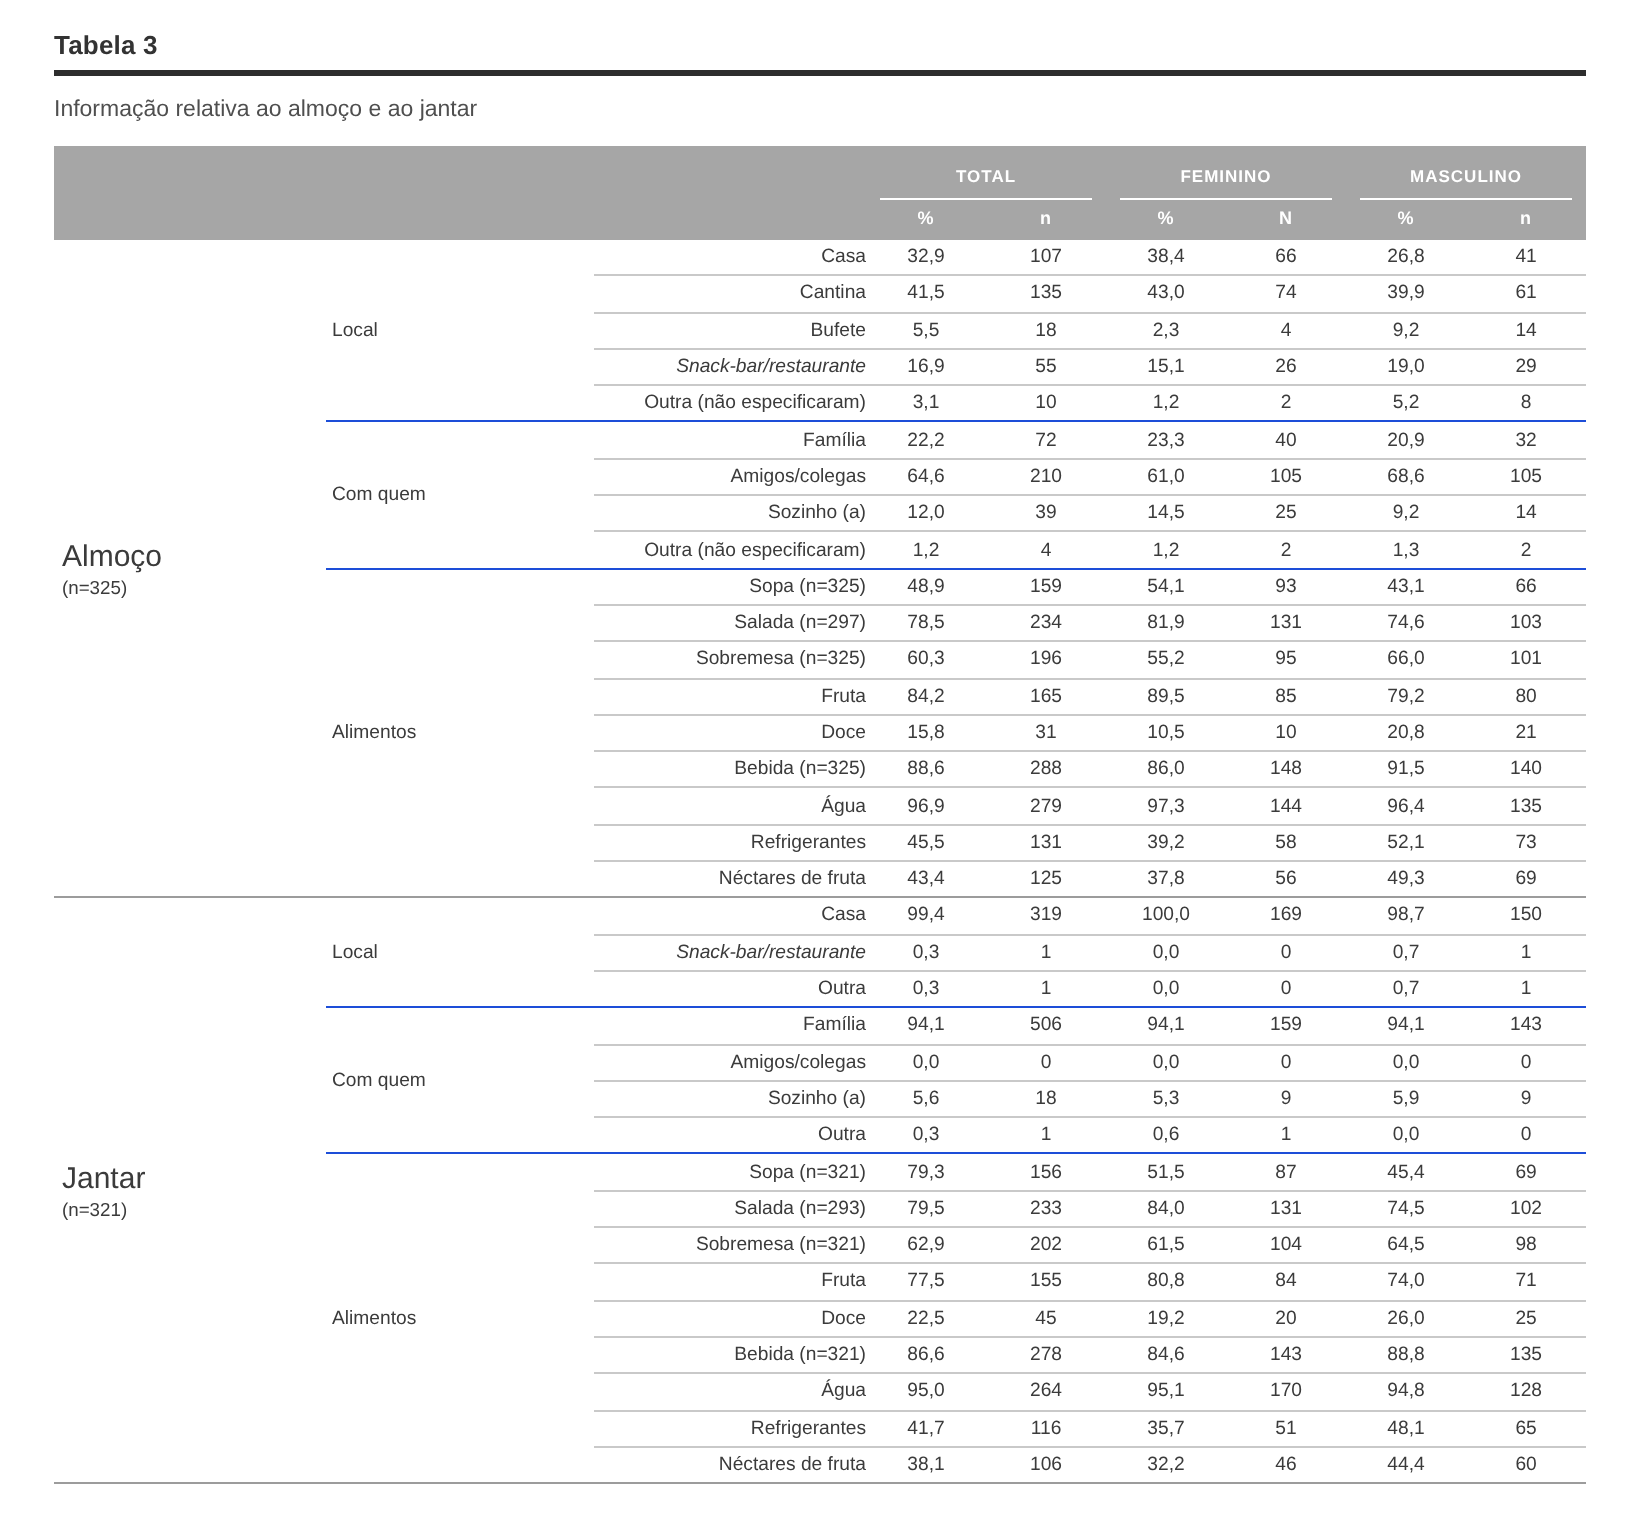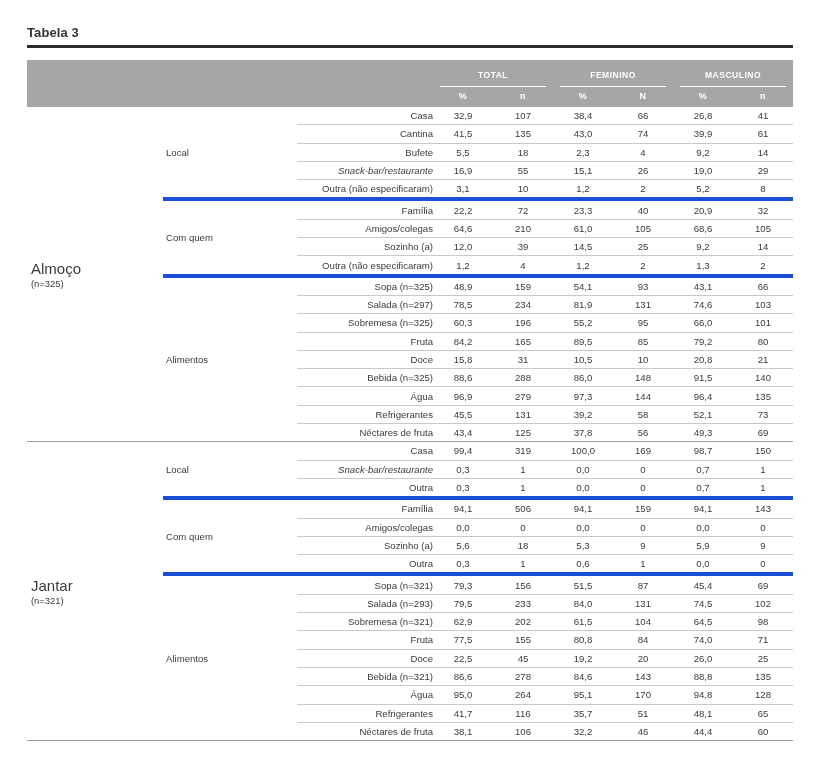--- a/index.html
+++ b/index.html
@@ -1,45 +1,46 @@
 <!DOCTYPE html>
 <html><head>
 <meta charset="utf-8">
 <style>
   html,body{margin:0;padding:0;background:#ffffff;}
   body{width:814px;height:757px;font-family:"Liberation Sans",sans-serif;-webkit-font-smoothing:antialiased;overflow:hidden;}
-  .page{position:relative;width:766px;margin:0 21px 0 27px;padding-top:25px;}
+  .page{position:relative;width:766px;margin:0 21px 0 27px;padding-top:15px;}
   .title{font-size:13px;font-weight:bold;color:#333333;letter-spacing:0.1px;}
   .title-rule{height:3px;background:#2d2d2d;margin-top:5px;}
   .subtitle{font-size:11.5px;color:#4f4f4f;margin-top:11px;}
   table.data{border-collapse:collapse;table-layout:fixed;width:766px;margin-top:12px;border-bottom:1px solid #9c9c9c;}
   
   thead th{background:#a6a6a6;color:#ffffff;font-weight:bold;padding:0;}
   th.grp{font-size:8.5px;letter-spacing:0.5px;padding-top:8px;vertical-align:top;}
   .grp-label{display:block;margin:0 7px;padding:2px 0 6px;border-bottom:1px solid #ffffff;text-align:center;}
   tr.subhead th{font-size:9px;letter-spacing:0.5px;padding:4px 0 6px;text-align:center;}
   
   tbody td{font-size:9.6px;color:#3b3b3b;height:17.3px;padding:0;vertical-align:middle;}
   td.c-sec{padding-left:4px;}
   .sec-name{font-weight:normal;font-size:15px;color:#3b3b3b;}
   .sec-n{font-size:9.4px;color:#3b3b3b;margin-top:1px;}
   td.c-grp{padding-left:3px;}
   td.c-item{padding-left:11px;text-align:right;border-top:1px solid #c9c9c9;}
   td.c-val{text-align:center;border-top:1px solid #c9c9c9;}
   td.italic{font-style:italic;}
-  tr.group-start td{border-top:4px solid #1d4ed8;}
+  tr.group-start td{border-top:1px solid #1d4ed8;}
   tr.section-start td{border-top:1px solid #9c9c9c;}
   tr.first-row td{border-top:none;}
 </style>
 </head>
 <body>
 
 <div class="page">
   <div class="title">Tabela 3</div>
   <div class="title-rule"></div>
+  <div class="subtitle">Informação relativa ao almoço e ao jantar</div>
 
   <table class="data">
     <colgroup>
       <col style="width:136px">
         <col style="width:134px">
         <col style="width:136px">
       <col style="width:60px">
         <col style="width:60px">
         <col style="width:60px">
       <col style="width:60px">

